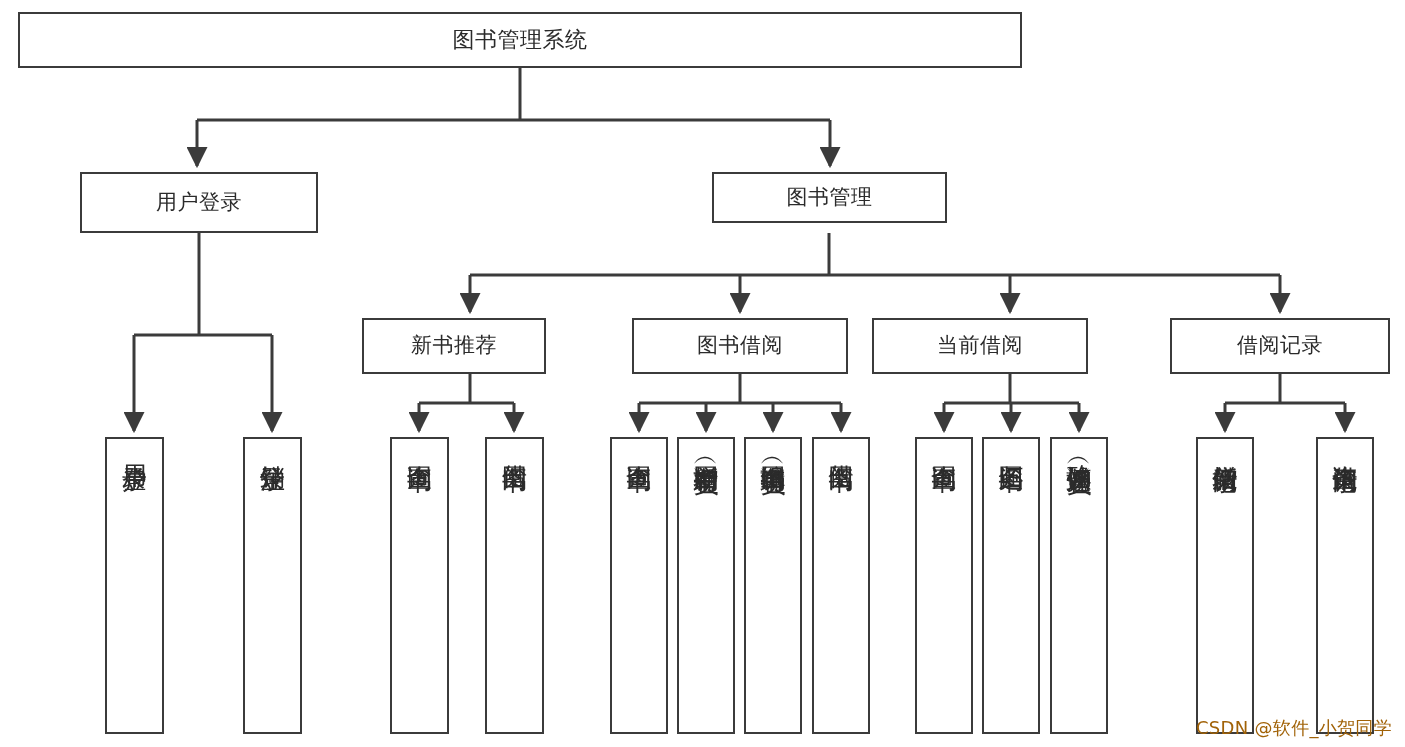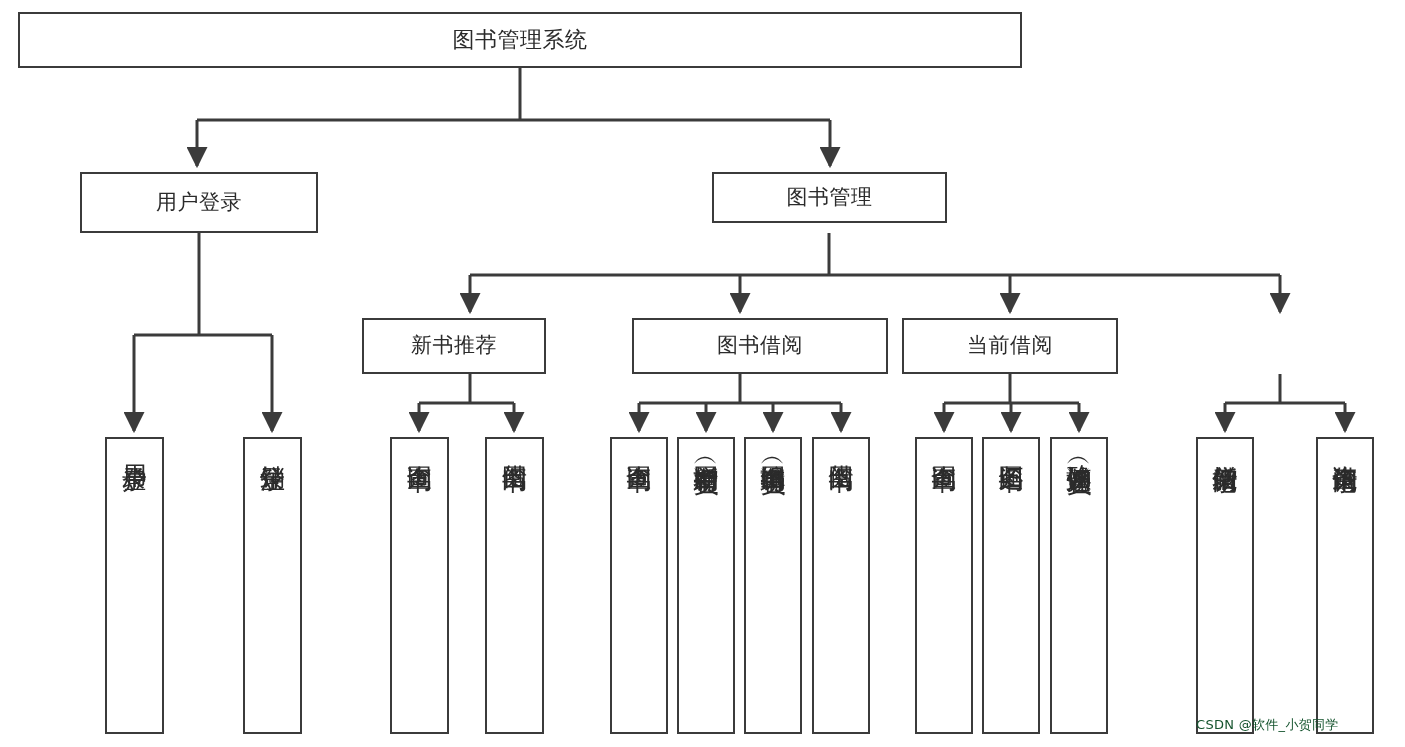--- a/index.html
+++ b/index.html
@@ -56,22 +56,22 @@
     font-size: 25px;
     line-height: 1.0;
     letter-spacing: 1px;
     white-space: nowrap;
     margin: 0 auto;
   }
   .watermark {
     position: absolute;
     left: 1196px;
     top: 716px;
-    font-size: 13px;
-    color: #14532d;
+    font-size: 18px;
+    color: #a16207;
     white-space: nowrap;
     letter-spacing: 0.3px;
   }
 </style>
 </head>
 <body>
 
 <div id="canvas">
 
   <svg id="edges" viewBox="0 0 1405 747" xmlns="http://www.w3.org/2000/svg">
@@ -131,25 +131,28 @@
   <div class="node horiz" style="left:80px; top:172px; width:238px; height:61px;">
     <span class="label">用户登录</span>
   </div>
   <div class="node horiz" style="left:712px; top:172px; width:235px; height:51px;">
     <span class="label">图书管理</span>
   </div>
 
   <div class="node horiz" style="left:362px; top:318px; width:184px; height:56px;">
     <span class="label">新书推荐</span>
   </div>
-  <div class="node horiz" style="left:632px; top:318px; width:256px; height:56px;">
+  <div class="node horiz" style="left:632px; top:318px; width:216px; height:56px;">
     <span class="label">图书借阅</span>
   </div>
-  <div class="node horiz" style="left:902px; top:318px; width:216px; height:56px;">
+  <div class="node horiz" style="left:872px; top:318px; width:216px; height:56px;">
     <span class="label">当前借阅</span>
+  </div>
+  <div class="node horiz" style="left:1170px; top:318px; width:220px; height:56px;">
+    <span class="label">借阅记录</span>
   </div>
 
   <div class="node vert" style="left:105px; top:437px; width:59px; height:297px;">
     <span class="label">用户登录</span>
   </div>
   <div class="node vert" style="left:243px; top:437px; width:59px; height:297px;">
     <span class="label">注销登录</span>
   </div>
   <div class="node vert" style="left:390px; top:437px; width:59px; height:297px;">
     <span class="label">查询图书</span>

